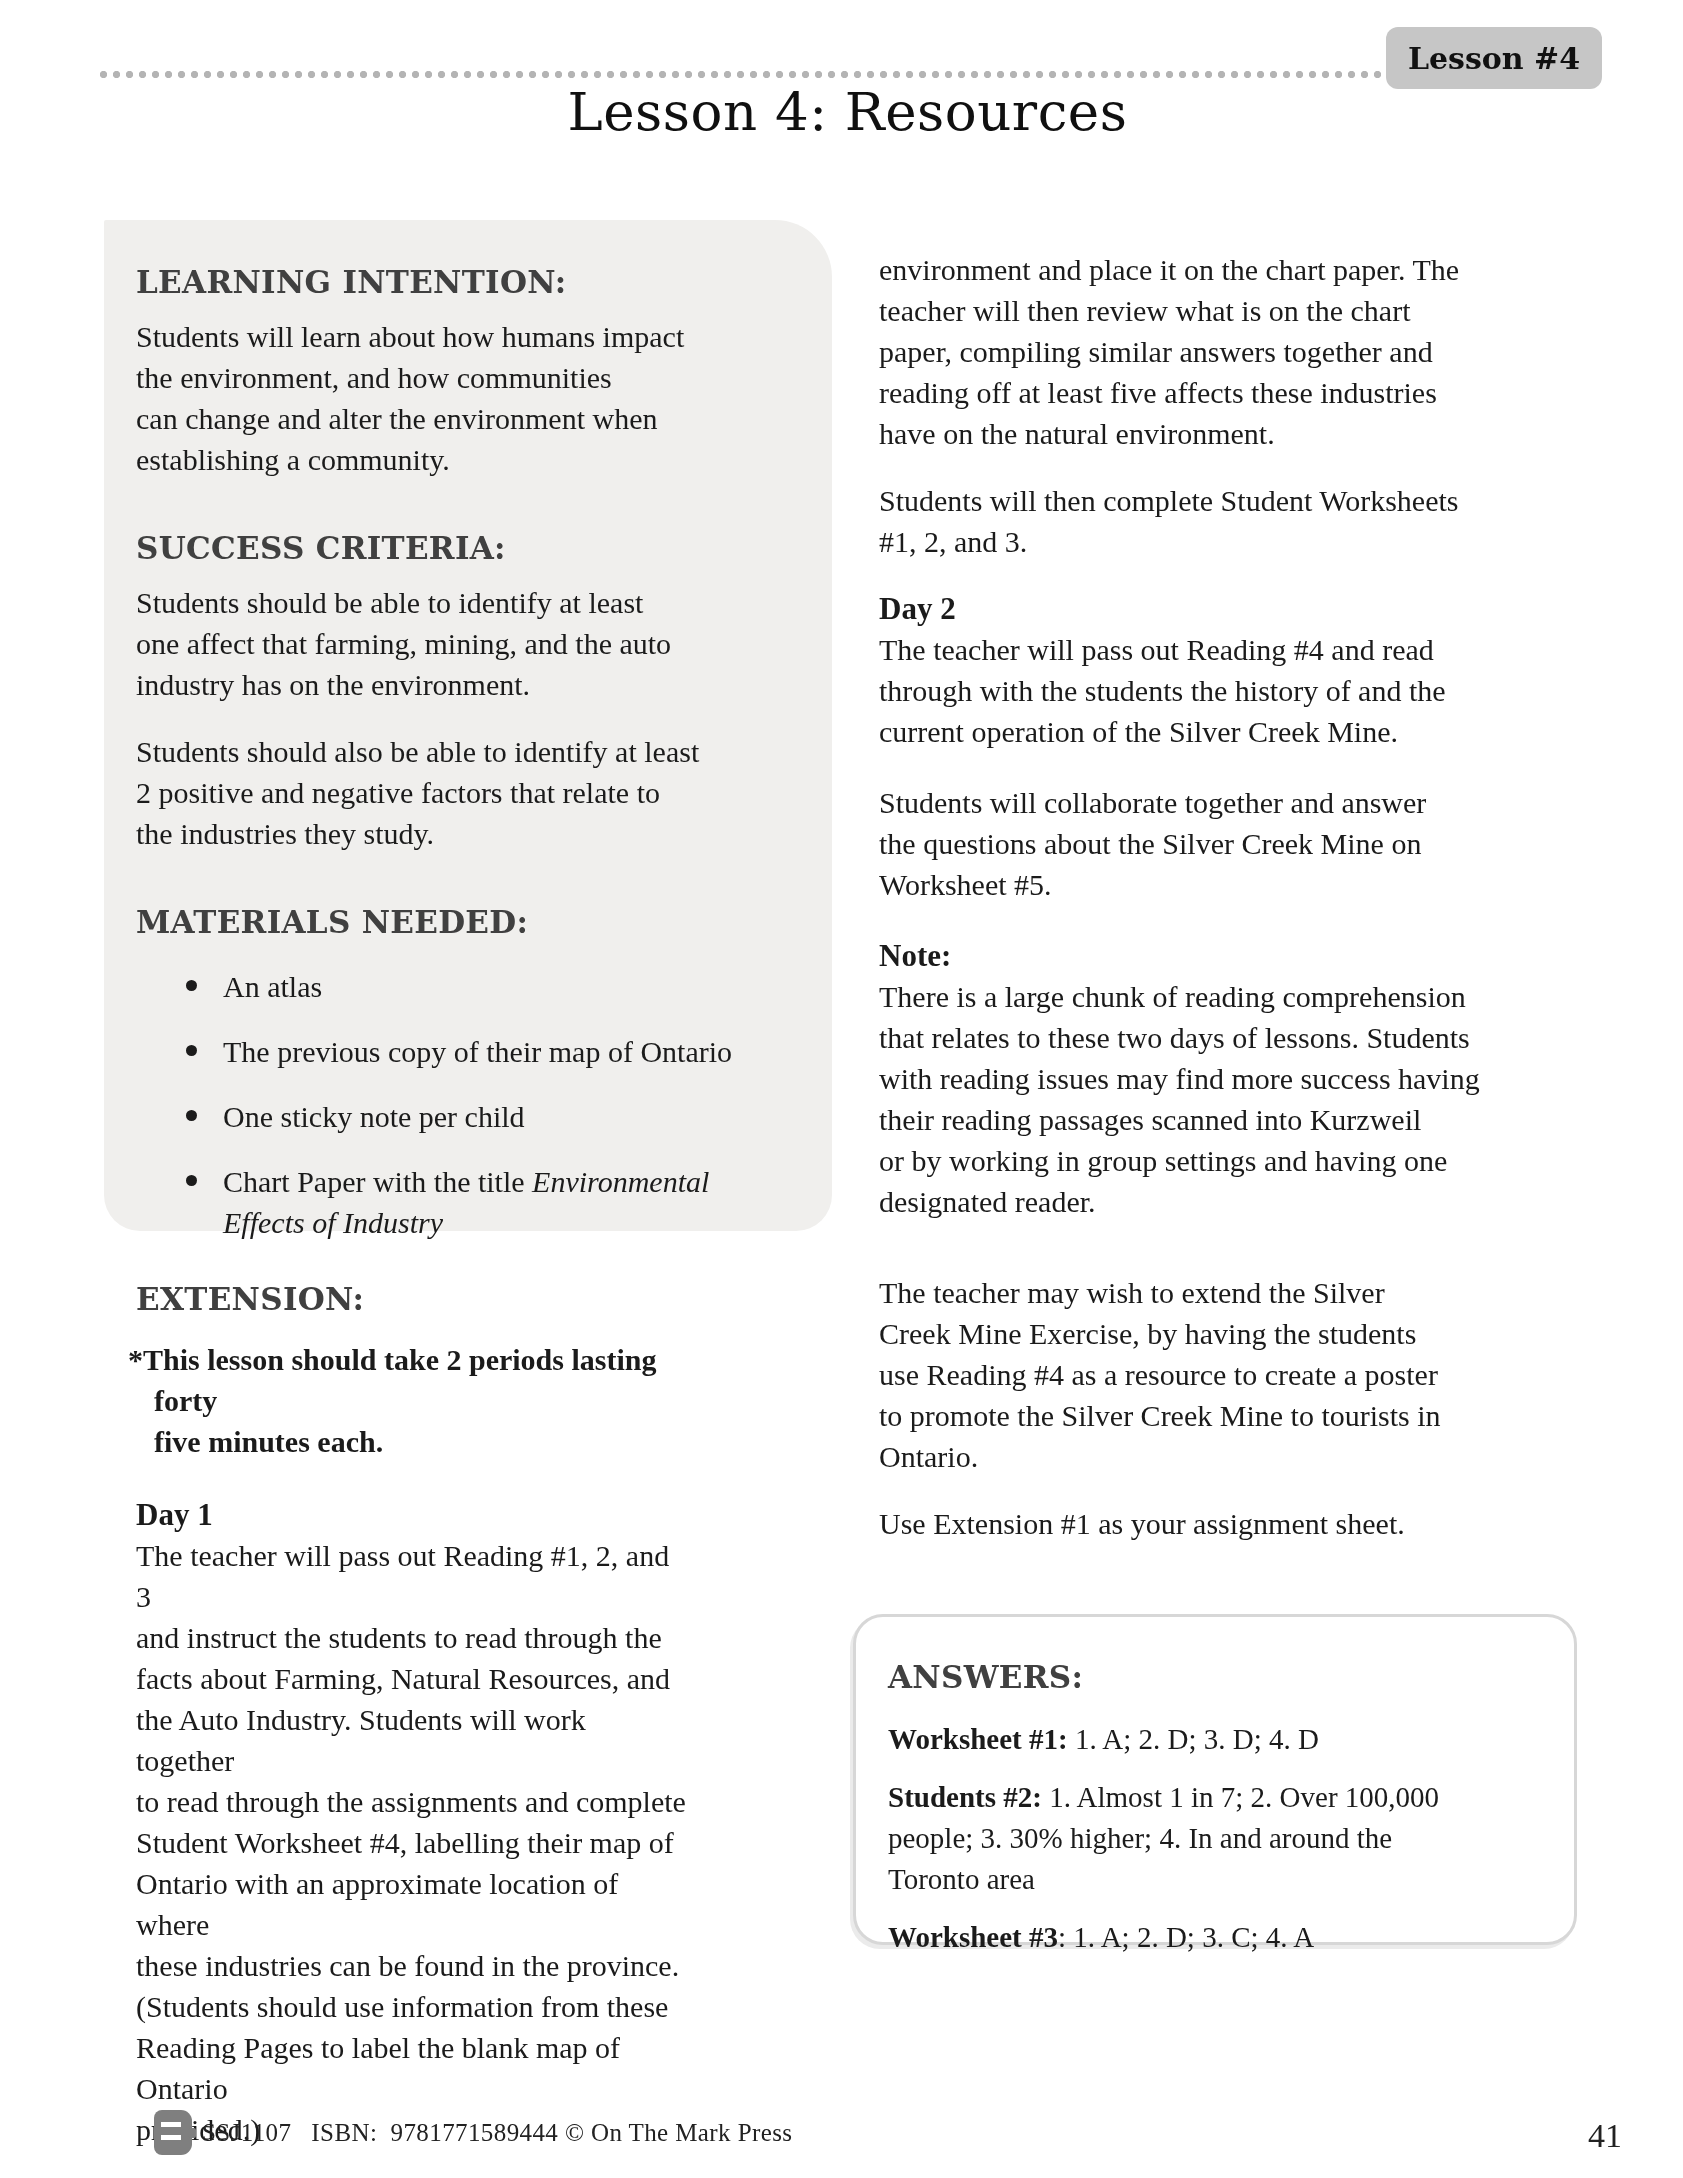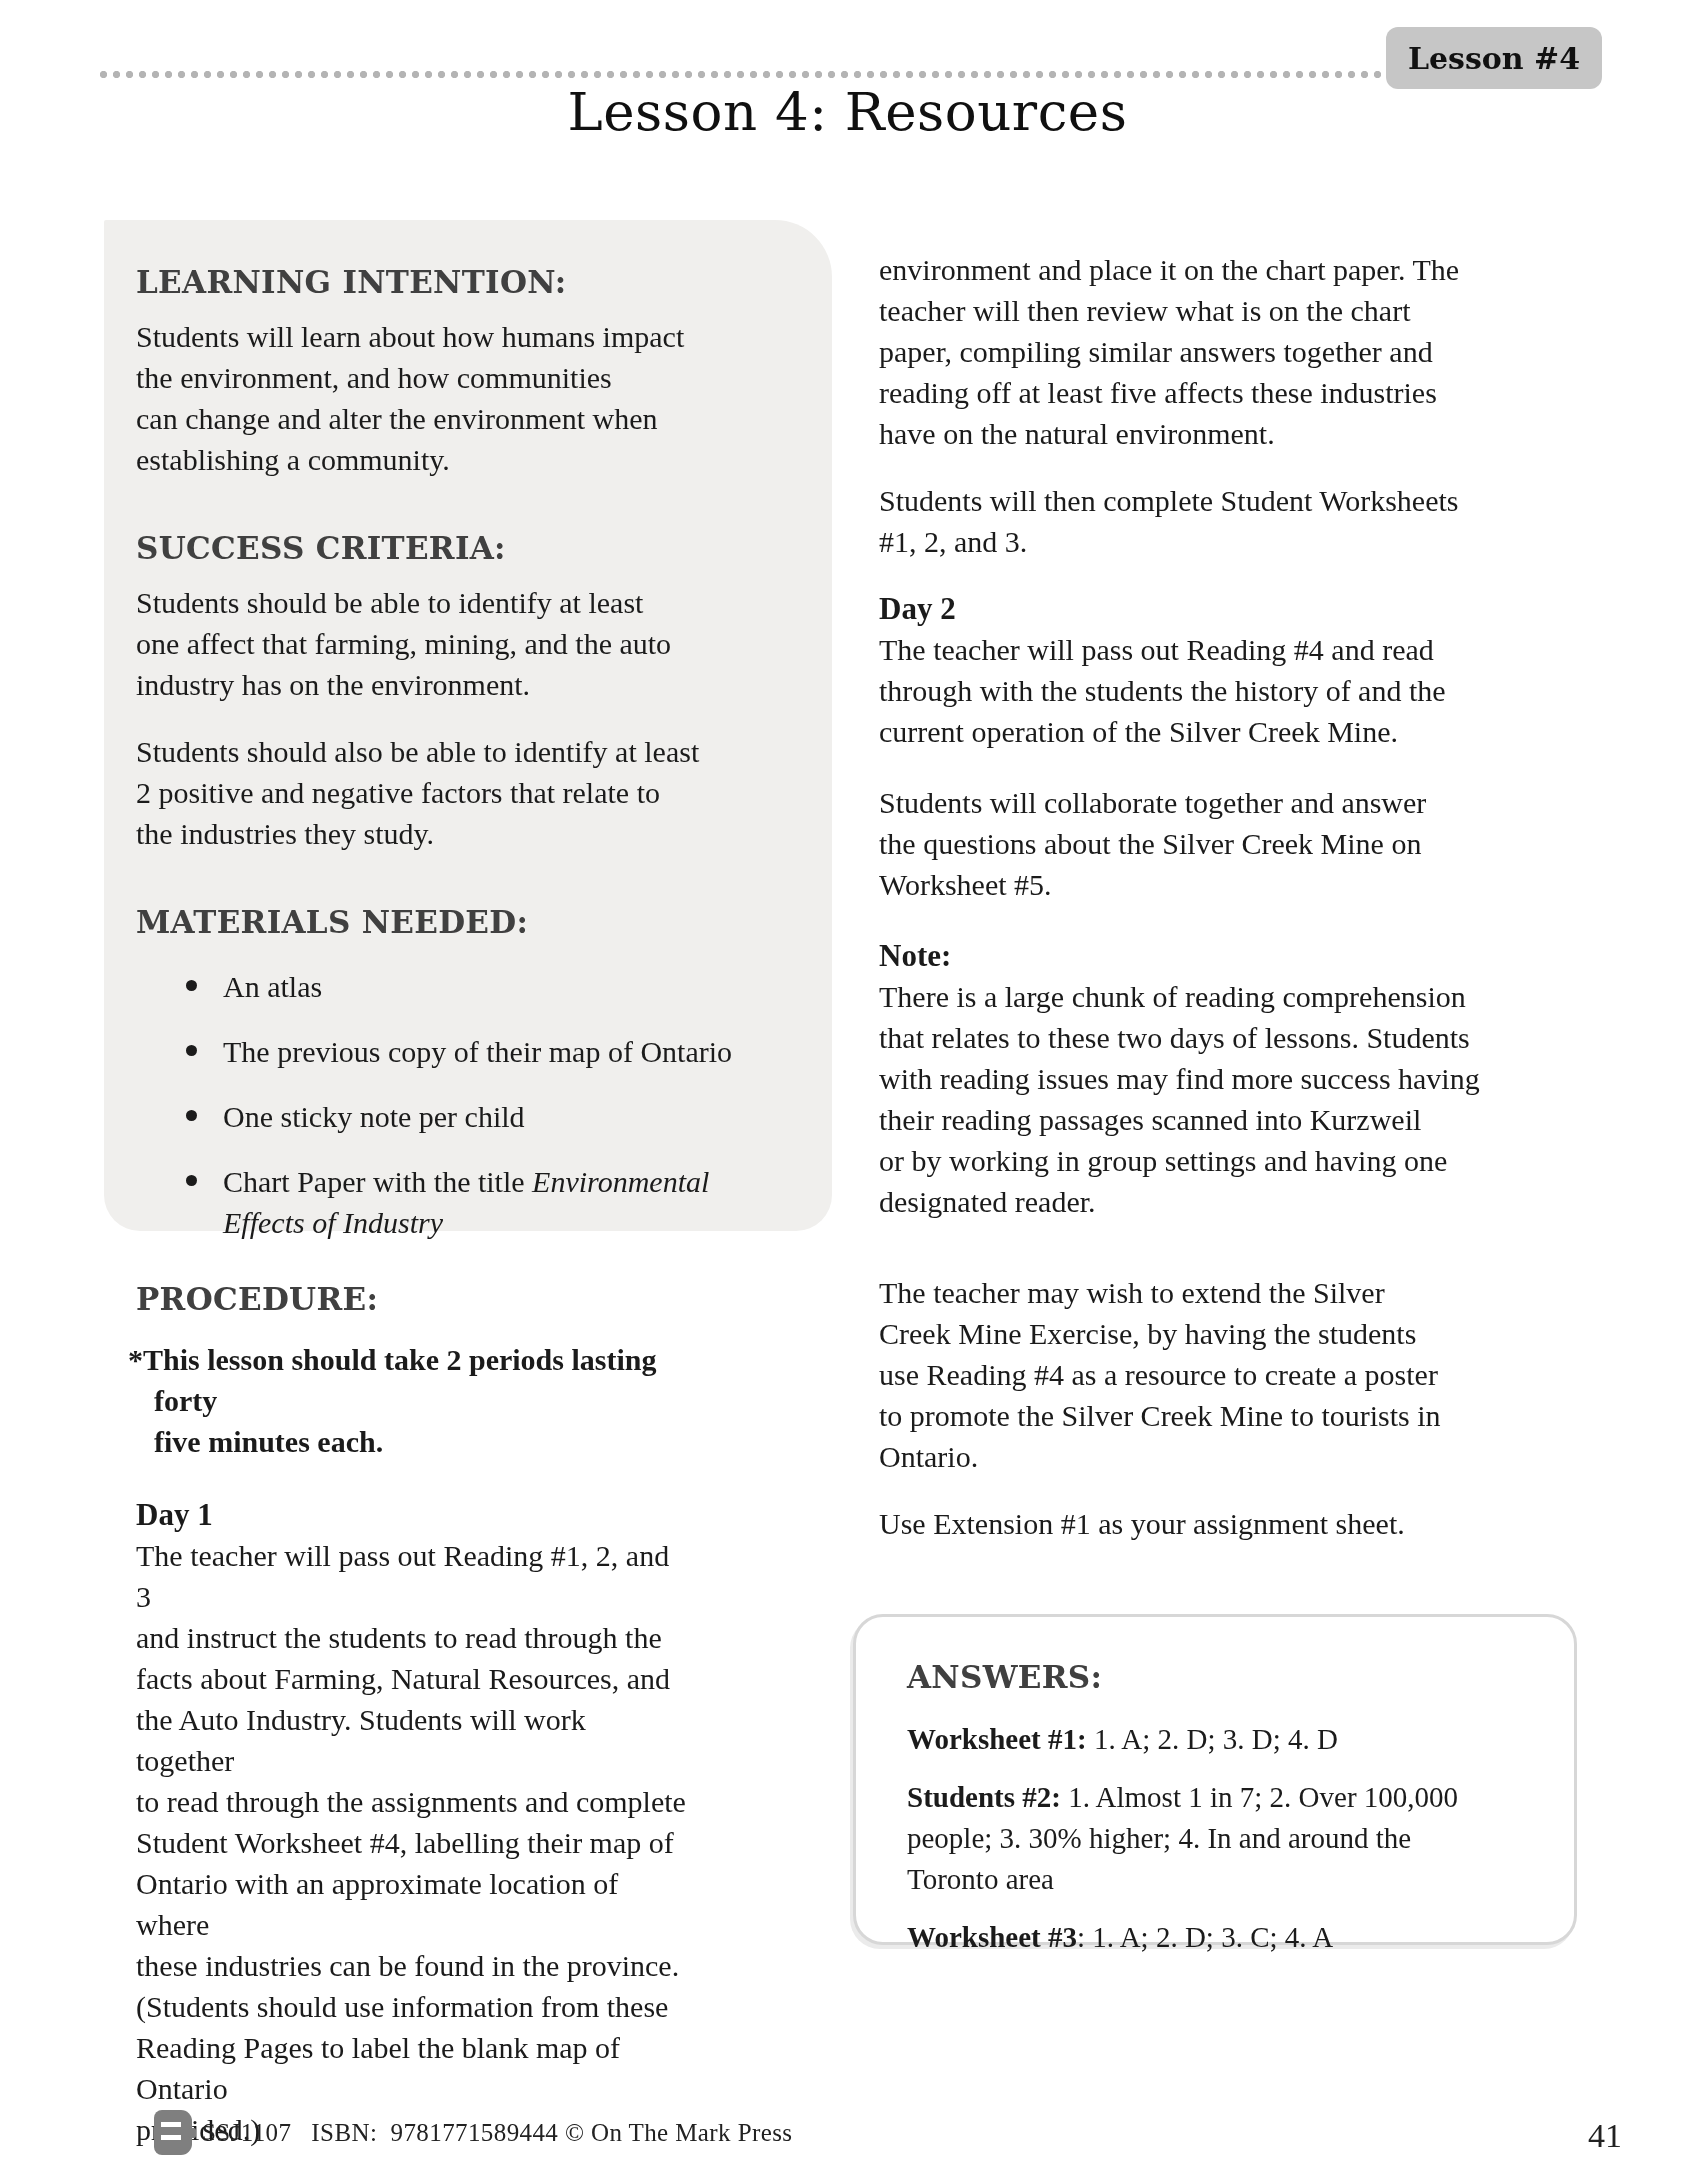--- a/index.html
+++ b/index.html
@@ -49,21 +49,21 @@
   .right-col   { position:absolute; left:879px; top:249px;  width:693px; }
   .bold-note {
     font:700 30px "Liberation Serif", serif; line-height:41px; white-space:pre-line;
     margin:20px 0 32px 0; padding-left:18px; text-indent:-26px;
   }
   .day-label { font:700 31px "Liberation Serif", serif; line-height:41px; margin:0; }
   
   .answers-box {
     position:absolute; left:853px; top:1614px; width:724px; height:331px;
     background:#ffffff; border:3px solid #d7d7d7; border-radius:30px;
-    box-sizing:border-box; padding:40px 22px 0 51px;
+    box-sizing:border-box; padding:40px 22px 0 32px;
     box-shadow:-3px 4px 0 #ebebeb;
   }
   .ans-line { font:400 29px "Liberation Serif", serif; line-height:41px; margin:0 0 17px 0; white-space:pre-line; }
   .ans-line b { font-weight:700; }
   
   .footer-icon {
     position:absolute; left:154px; top:2110px; width:38px; height:45px;
     background:#7f7f7f; border-radius:8px 11px 11px 8px;
   }
   .footer-icon i { position:absolute; left:7px; width:20px; height:5px; background:#fff; }
@@ -106,21 +106,21 @@
     <ul class="mat-list">
       <li><span class="bullet-dot"></span><span>An atlas</span></li>
       <li><span class="bullet-dot"></span><span>The previous copy of their map of Ontario</span></li>
       <li><span class="bullet-dot"></span><span>One sticky note per child</span></li>
       <li><span class="bullet-dot"></span><span>Chart Paper with the title </span><span class="italic-part">Environmental
 Effects of Industry</span></li>
     </ul>
   </div>
 
   <div class="left-lower">
-    <div class="sec-h" style="margin-bottom:6px;">PROCEDURE:</div>
+    <div class="sec-h" style="margin-bottom:6px;">EXTENSION:</div>
     <div class="bold-note">*This lesson should take 2 periods lasting forty
 five minutes each.</div>
 
     <div class="day-label">Day 1</div>
     <p class="p mb26">The teacher will pass out Reading #1, 2, and 3
 and instruct the students to read through the
 facts about Farming, Natural Resources, and
 the Auto Industry. Students will work together
 to read through the assignments and complete
 Student Worksheet #4, labelling their map of

